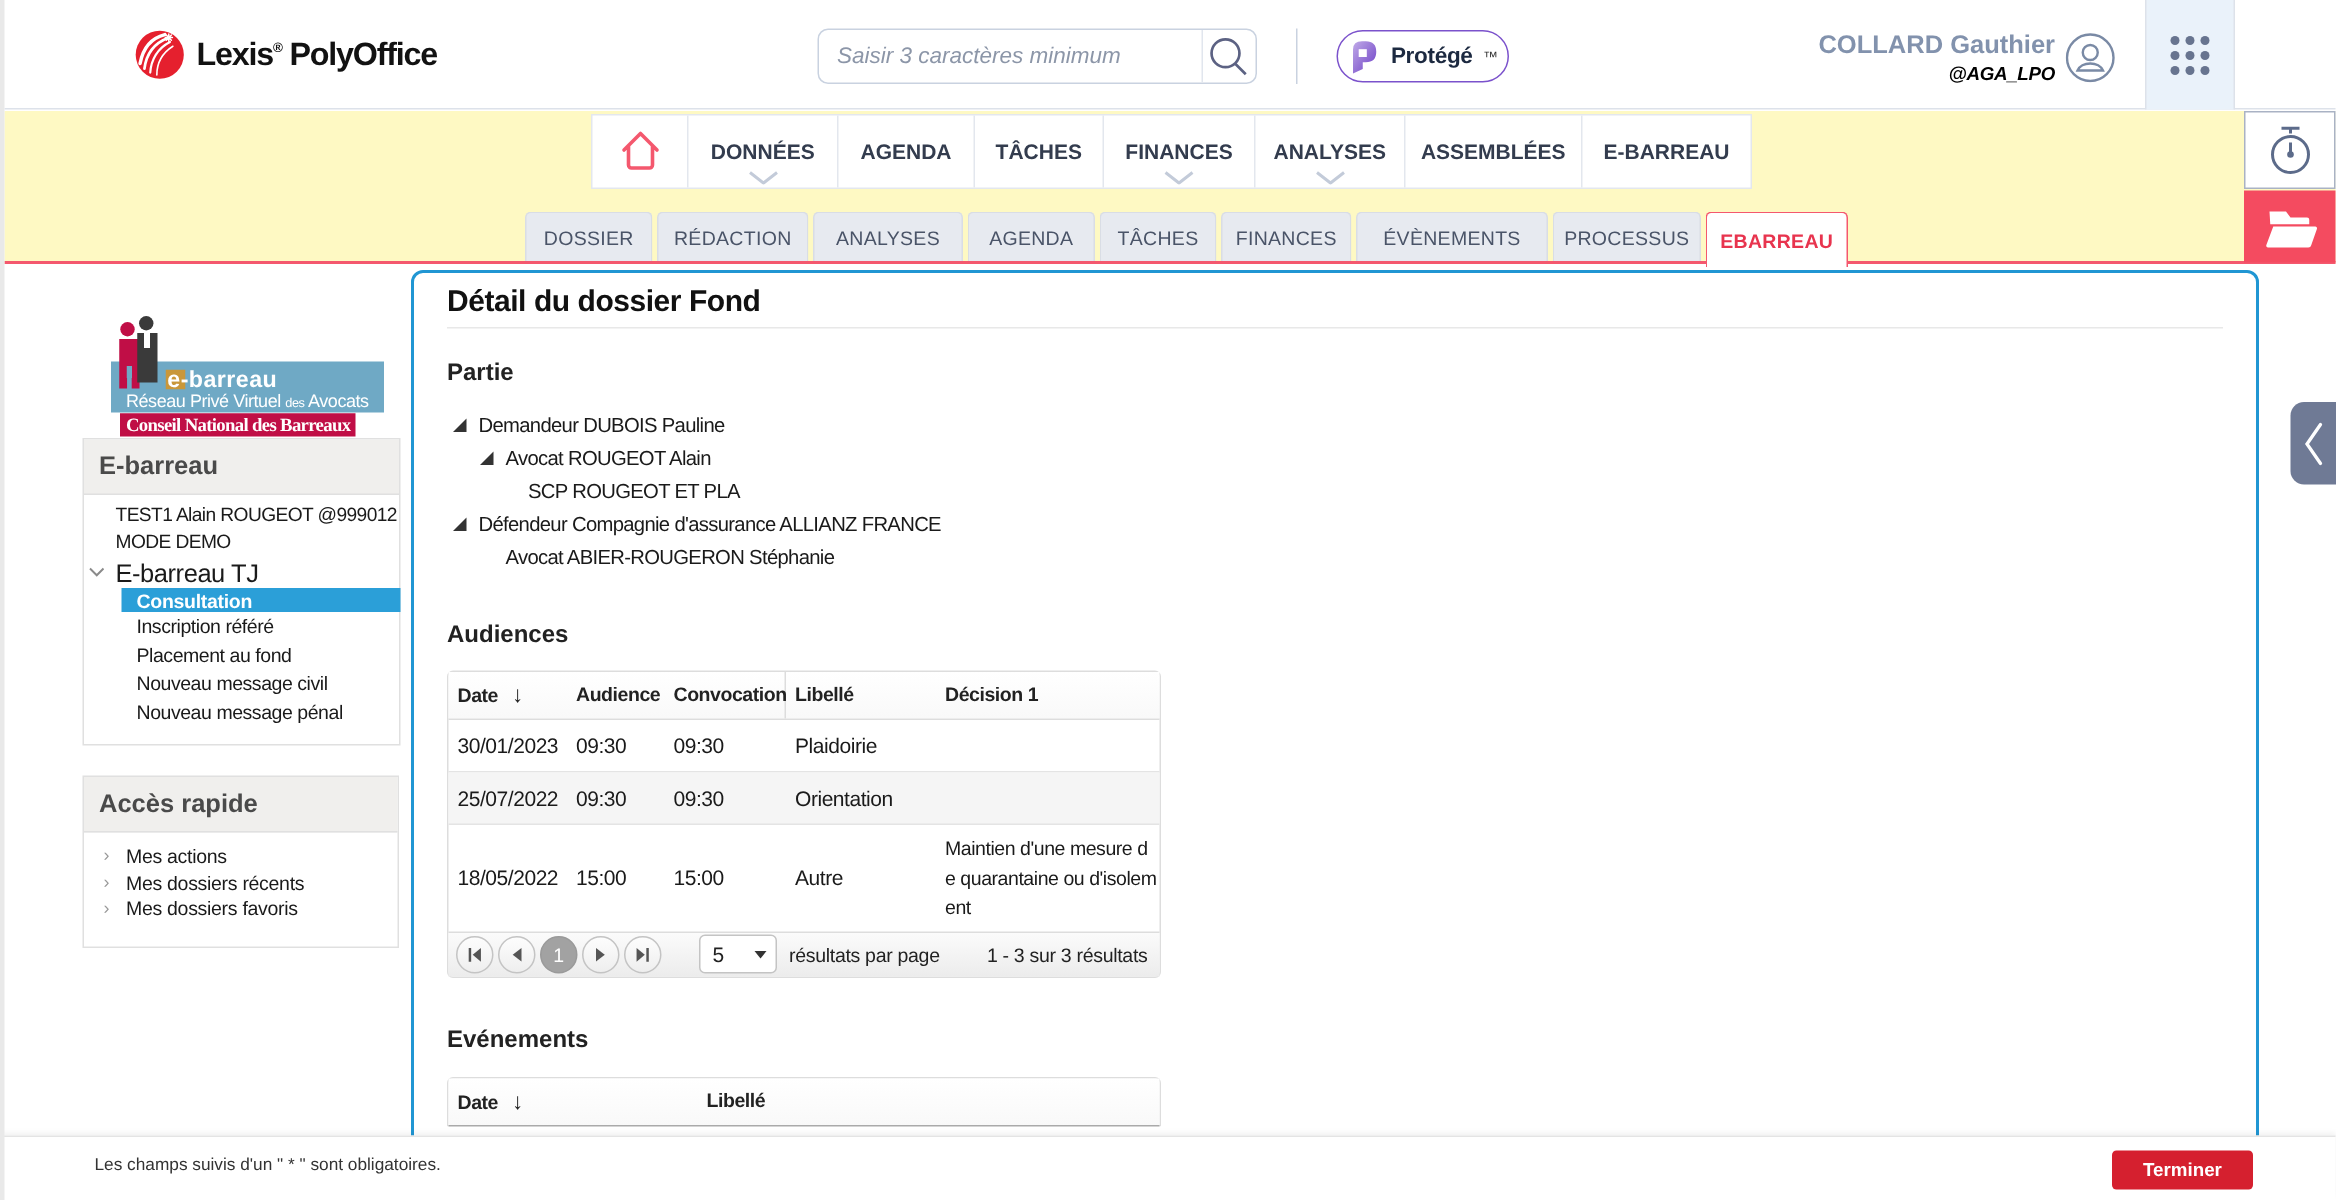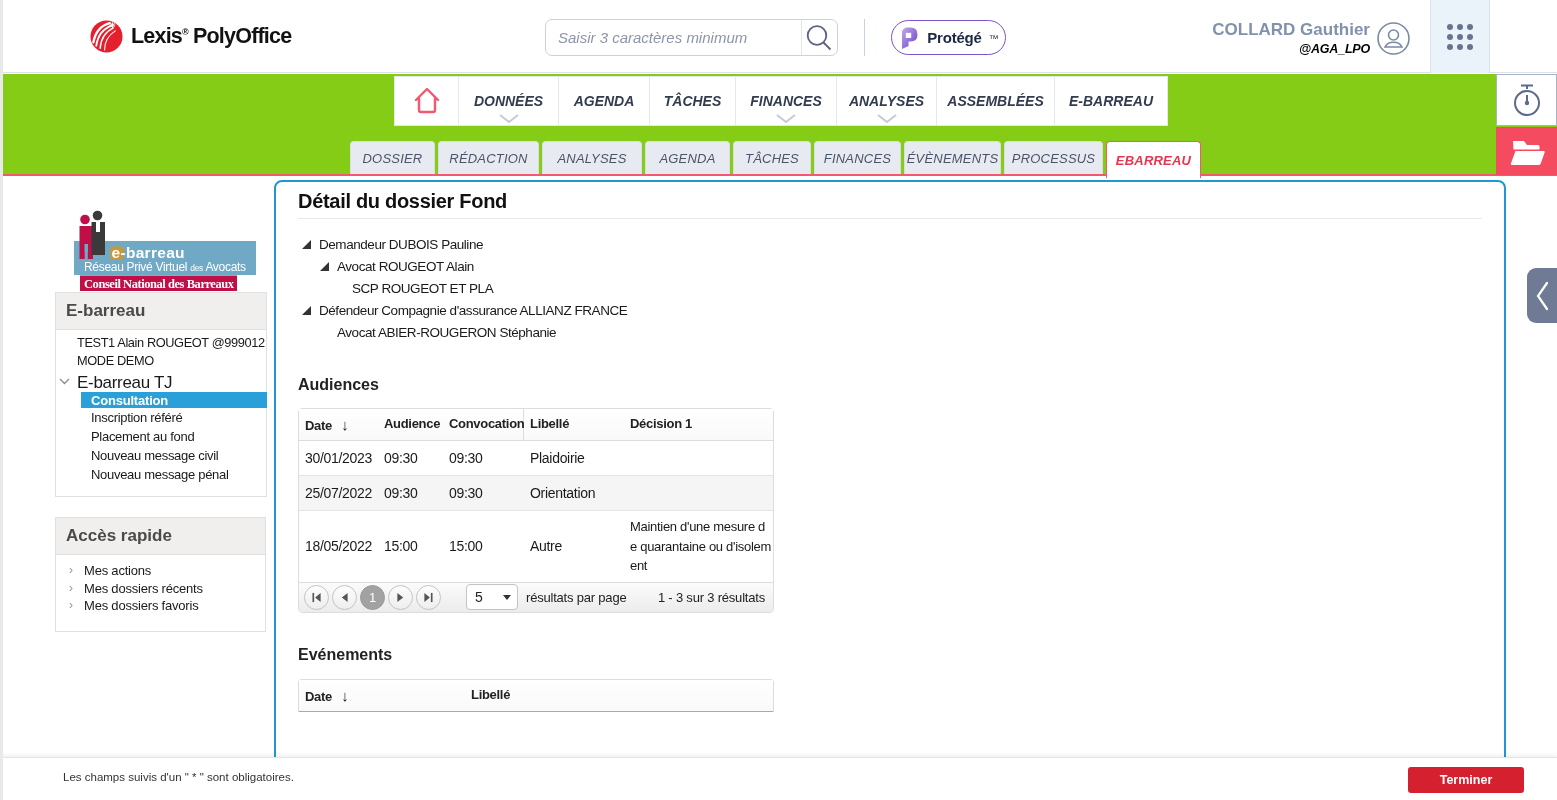--- a/index.html
+++ b/index.html
@@ -19,21 +19,21 @@
 #pill { position:absolute; left:888px; top:20px; width:115px; height:35px; border:1.5px solid #7b52cc; border-radius:18px; background:#fff; display:flex; align-items:center; justify-content:center; gap:7px; }
 #pill .pt { font-size:15px; font-weight:bold; color:#1c2940; letter-spacing:-0.2px; }
 #pill .tm { font-size:10px; color:#333; margin-top:2px;}
 #user { position:absolute; right:187px; top:20px; text-align:right; }
 #user .n { color:#8292ad; font-size:17px; font-weight:bold; }
 #user .a { color:#000; font-size:12.5px; font-weight:bold; font-style:italic; margin-top:2px; letter-spacing:-0.2px; }
 #avatar { position:absolute; right:147px; top:22px; }
 #grid { position:absolute; left:1427px; top:0; width:60px; height:73px; background:#eaf2fa; border-left:1px solid #dde2ea; border-right:1px solid #dde2ea; display:flex; align-items:center; justify-content:center; }
 
 
-#band { position:absolute; left:3px; top:74px; right:0; height:102px; background:#84cc16;font-style:italic; }
+#band { position:absolute; left:3px; top:74px; right:0; height:102px; background:#fef9c3; }
 #band .redline { position:absolute; left:0; right:0; bottom:0; height:2px; background:#f4586e; }
 #mainnav { position:absolute; left:391px; top:2px; height:50px; background:#fff; border:1px solid #e3e7ee; display:flex; }
 #mainnav .item { position:relative; display:flex; align-items:center; justify-content:center; border-right:1px solid #e3e7ee; color:#333c4e; font-weight:bold; font-size:14px; letter-spacing:0px; }
 #mainnav .item:last-child { border-right:none; }
 #mainnav .chev { position:absolute; bottom:2px; left:50%; transform:translateX(-50%); }
 #tabs { position:absolute; left:347px; top:67px; display:flex; gap:3px; align-items:flex-start; }
 .tab { height:34px; background:#e7eaf0; border:1px solid #d9dde5; border-bottom:none; border-radius:4px 4px 0 0; display:flex; align-items:center; justify-content:center; color:#4a5468; font-size:13px; letter-spacing:0.2px; }
 .tab.active { background:#fff; border:1px solid #f4586e; border-bottom:none; color:#e8344e; font-weight:bold; height:37px; position:relative; z-index:3; }
 
 
@@ -76,21 +76,21 @@
 .pbtn.cur { background:#a2a2a2; border-color:#9a9a9a; color:#fff; font-size:13px;}
 .psel { width:52px; height:26px; border:1px solid #c4c4c4; border-radius:4px; background:#fff; margin-left:22px; position:relative; font-size:14px; color:#222; flex:none; }
 .psel .num { position:absolute; left:8px; top:4px; }
 .psel .dar { position:absolute; right:6px; top:10px; width:0;height:0; border-left:4.5px solid transparent; border-right:4.5px solid transparent; border-top:5.5px solid #333; }
 .ptext { font-size:13px; color:#222; margin-left:8px; white-space:nowrap; letter-spacing:-0.2px; }
 .pright { margin-left:auto; font-size:13px; color:#222; white-space:nowrap; letter-spacing:-0.2px; }
 
 
 #bottombar { position:absolute; left:0; top:757px; width:1557px; height:43px; background:#fff; border-top:1px solid #e4e4e4; box-shadow:0 -2px 4px rgba(0,0,0,0.06); z-index:30; }
 #bottombar .req { position:absolute; left:63px; top:13px; font-size:11.5px; color:#333; }
-#terminer { position:absolute; left:1408px; top:9px; width:116px; height:26px; background:#d5202f; border-radius:3px; color:#fff; font-size:12.5px; font-weight:bold; display:flex; align-items:center; justify-content:center; }
+#terminer { position:absolute; left:1408px; top:9px; width:94px; height:26px; background:#d5202f; border-radius:3px; color:#fff; font-size:12.5px; font-weight:bold; display:flex; align-items:center; justify-content:center; }
 </style>
 </head>
 <body>
 <div id="edge"></div>
 
 <div id="header">
   <div id="logo">
     <svg width="35" height="35" viewBox="0 0 36 36">
       <circle cx="18" cy="18" r="16.5" fill="#e5202e"></circle>
       <g stroke="#fff" fill="none" stroke-linecap="round">
@@ -178,21 +178,21 @@
     <div class="item" style="width:118px;">ASSEMBLÉES</div>
     <div class="item" style="width:112px;">E-BARREAU</div>
   </div>
   <div id="tabs">
     <div class="tab" style="width:85px;">DOSSIER</div>
     <div class="tab" style="width:101px;">RÉDACTION</div>
     <div class="tab" style="width:100px;">ANALYSES</div>
     <div class="tab" style="width:85px;">AGENDA</div>
     <div class="tab" style="width:78px;">TÂCHES</div>
     <div class="tab" style="width:87px;">FINANCES</div>
-    <div class="tab" style="width:97px;text-align:right;">ÉVÈNEMENTS</div>
+    <div class="tab" style="width:128px;text-align:right;">ÉVÈNEMENTS</div>
     <div class="tab" style="width:99px;">PROCESSUS</div>
     <div class="tab active" style="width:95px;">EBARREAU</div>
   </div>
   <div class="redline"></div>
 </div>
 
 <div id="btn-clock">
   <svg width="40" height="40" viewBox="0 0 40 40">
       <circle cx="20" cy="23" r="12" fill="none" stroke="#5c6b8a" stroke-width="2"></circle>
       <line x1="20" y1="23" x2="20" y2="15" stroke="#5c6b8a" stroke-width="2"></line>
@@ -252,20 +252,21 @@
   <div class="body">
     <div class="qrow"><span class="ch">›</span>Mes actions</div>
     <div class="qrow"><span class="ch">›</span>Mes dossiers récents</div>
     <div class="qrow"><span class="ch">›</span>Mes dossiers favoris</div>
   </div>
 </div>
 
 <div id="panel">
   <h1>Détail du dossier Fond</h1>
   <div class="rule"></div>
+  <div class="sect">Partie</div>
   <div id="ptree">
     <div class="prow"><span class="tri" style="left:26px;"></span><span style="margin-left:43px;">Demandeur DUBOIS Pauline</span></div>
     <div class="prow"><span class="tri" style="left:44px;"></span><span style="margin-left:61px;">Avocat ROUGEOT Alain</span></div>
     <div class="prow"><span style="margin-left:76px;">SCP ROUGEOT ET PLA</span></div>
     <div class="prow"><span class="tri" style="left:26px;"></span><span style="margin-left:43px;">Défendeur Compagnie d'assurance ALLIANZ FRANCE</span></div>
     <div class="prow"><span style="margin-left:61px;">Avocat ABIER-ROUGERON Stéphanie</span></div>
   </div>
   <div class="sect" style="margin-top:32px;">Audiences</div>
   <div class="grid" style="margin:14px 0 0 22px; width:476px;">
     <div class="ghead">

